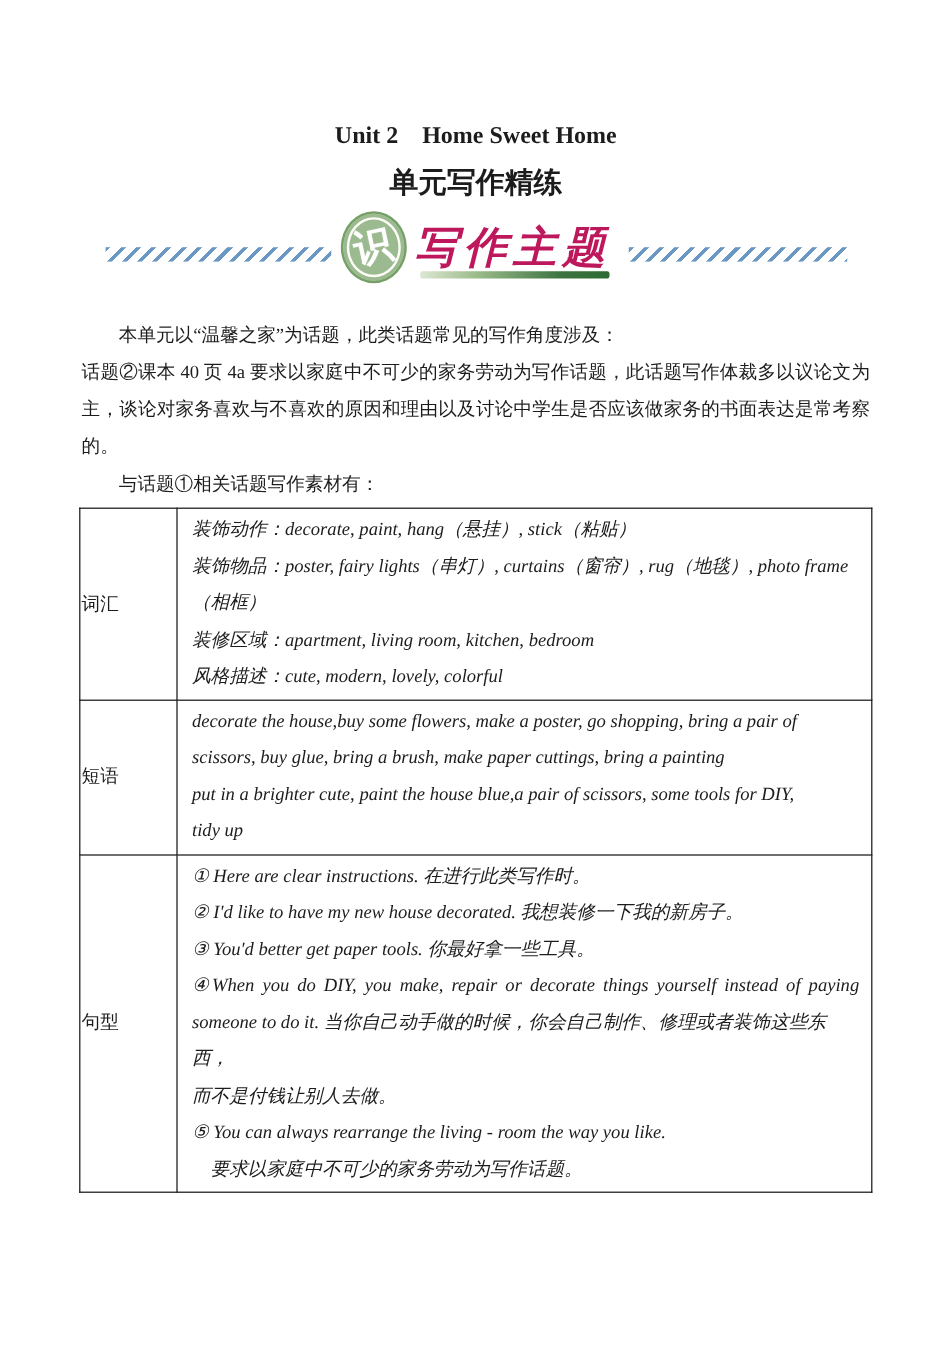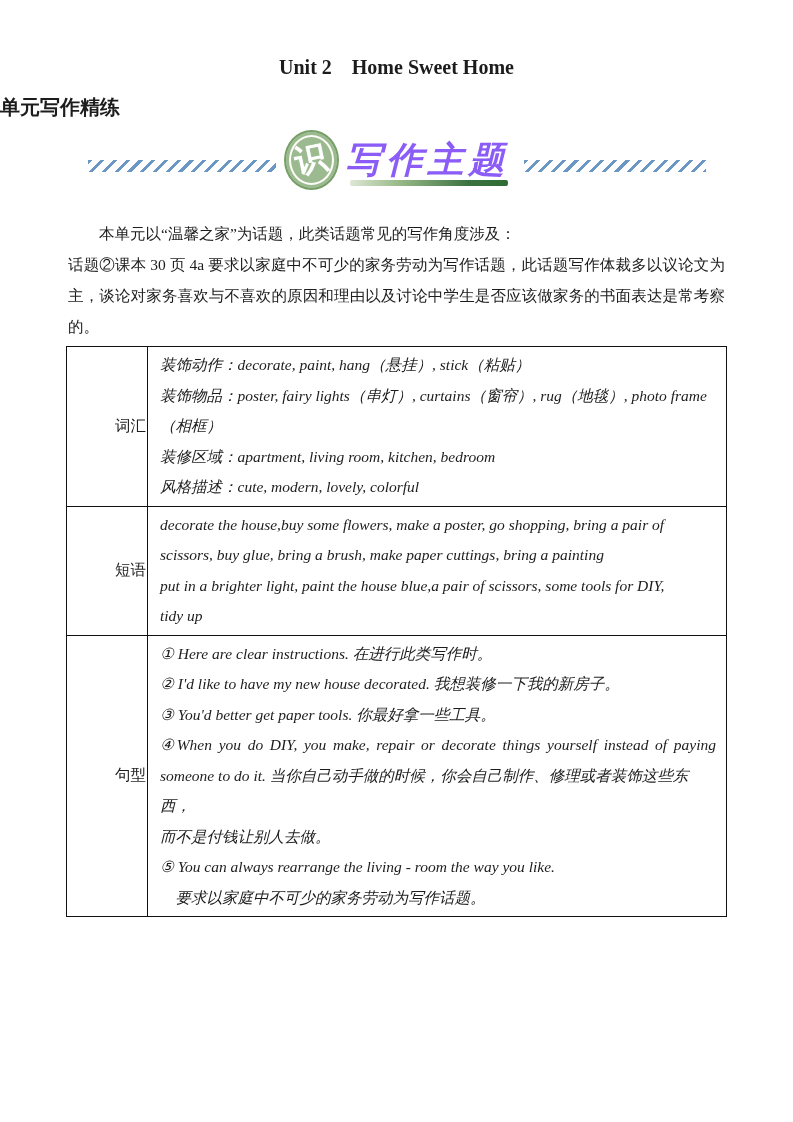--- a/index.html
+++ b/index.html
@@ -7,31 +7,31 @@
   .page {
     position: relative;
     width: 793px;
     height: 1122px;
     background: #ffffff;
     font-family: "Liberation Serif", "DejaVu Serif", serif;
     color: #1c1c1c;
     overflow: hidden;
   }
   .title-en {
-    padding-top: 54px;
+    padding-top: 100px;
     text-align: center;
     font-weight: bold;
     font-size: 20px;
     line-height: 26px;
   }
   .title-cn {
     margin-top: 14px;
-    text-align: left;
+    text-align: center;
     font-weight: bold;
-    font-size: 20px;
+    font-size: 24px;
     line-height: 26px;
   }
   .banner {
     margin-top: 8px;
     height: 64px;
     display: flex;
     align-items: center;
     justify-content: center;
   }
   .hatch {
@@ -60,21 +60,21 @@
     font-weight: bold;
     transform: rotate(-12deg);
     text-shadow: 0 0 1px rgba(255,255,255,.6);
   }
   .banner-title-wrap { position: relative; margin-right: 12px; }
   .banner-title {
     display: inline-block;
     font-size: 36px;
     font-weight: bold;
     font-style: italic;
-    color: #8b5cf6;
+    color: #be185d;
     letter-spacing: 5px;
     line-height: 58px;
     padding-right: 2px;
   }
   .banner-underline {
     position: absolute;
     left: 4px;
     right: 4px;
     bottom: 3px;
     height: 6px;
@@ -91,21 +91,21 @@
   .intro p.indent { text-indent: 2em; }
   table.sheet {
     border-collapse: collapse;
     margin: 4px 0 0 66px;
     width: 661px;
     table-layout: fixed;
   }
   table.sheet td { border: 1px solid #111111; }
   td.label-cell {
     width: 81px;
-    text-align: right;
+    text-align: left;
     vertical-align: middle;
     font-size: 15.5px;
     margin-left: 13px;
   }
   td.content-cell {
     padding: 3px 10px 3px 12px;
     font-size: 15.5px;
     line-height: 30.5px;
     vertical-align: middle;
   }
@@ -127,41 +127,42 @@
     </div>
     <div class="banner-title-wrap">
       <span class="banner-title">写作主题</span>
       <span class="banner-underline"></span>
     </div>
     <div class="hatch hatch-right"></div>
   </div>
 
   <div class="intro">
     <p class="indent">本单元以“温馨之家”为话题，此类话题常见的写作角度涉及：</p>
-    <p>话题②课本 30 页 4a 要求以家庭中不可少的家务劳动为写作话题，此话题写作体裁多以议论文为主，谈论对家务喜欢与不喜欢的原因和理由以及讨论中学生是否应该做家务的书面表达是常考察的。</p>
+    <p>话题②课本 40 页 4a 要求以家庭中不可少的家务劳动为写作话题，此话题写作体裁多以议论文为主，谈论对家务喜欢与不喜欢的原因和理由以及讨论中学生是否应该做家务的书面表达是常考察的。</p>
+    <p class="indent">与话题①相关话题写作素材有：</p>
   </div>
 
   <table class="sheet">
     <tbody>
       <tr>
         <td class="label-cell">词汇</td>
         <td class="content-cell">
           <div class="tline">装饰动作：decorate, paint, hang（悬挂）, stick（粘贴）</div>
           <div class="tline">装饰物品：poster, fairy lights（串灯）, curtains（窗帘）, rug（地毯）, photo frame</div>
           <div class="tline">（相框）</div>
           <div class="tline">装修区域：apartment, living room, kitchen, bedroom</div>
           <div class="tline">风格描述：cute, modern, lovely, colorful</div>
         </td>
       </tr>
       <tr>
         <td class="label-cell">短语</td>
         <td class="content-cell">
           <div class="tline">decorate the house,buy some flowers, make a poster, go shopping, bring a pair of</div>
           <div class="tline">scissors, buy glue, bring a brush, make paper cuttings, bring a painting</div>
-          <div class="tline">put in a brighter light, paint the house blue,a pair of scissors, some tools for DIY,</div>
+          <div class="tline">put in a brighter cute, paint the house blue,a pair of scissors, some tools for DIY,</div>
           <div class="tline">tidy up</div>
         </td>
       </tr>
       <tr>
         <td class="label-cell">句型</td>
         <td class="content-cell">
           <div class="tline">① Here are clear instructions. 在进行此类写作时。</div>
           <div class="tline">② I'd like to have my new house decorated. 我想装修一下我的新房子。</div>
           <div class="tline">③ You'd better get paper tools. 你最好拿一些工具。</div>
           <div class="tline jst">④When you do DIY, you make, repair or decorate things yourself instead of paying</div>

